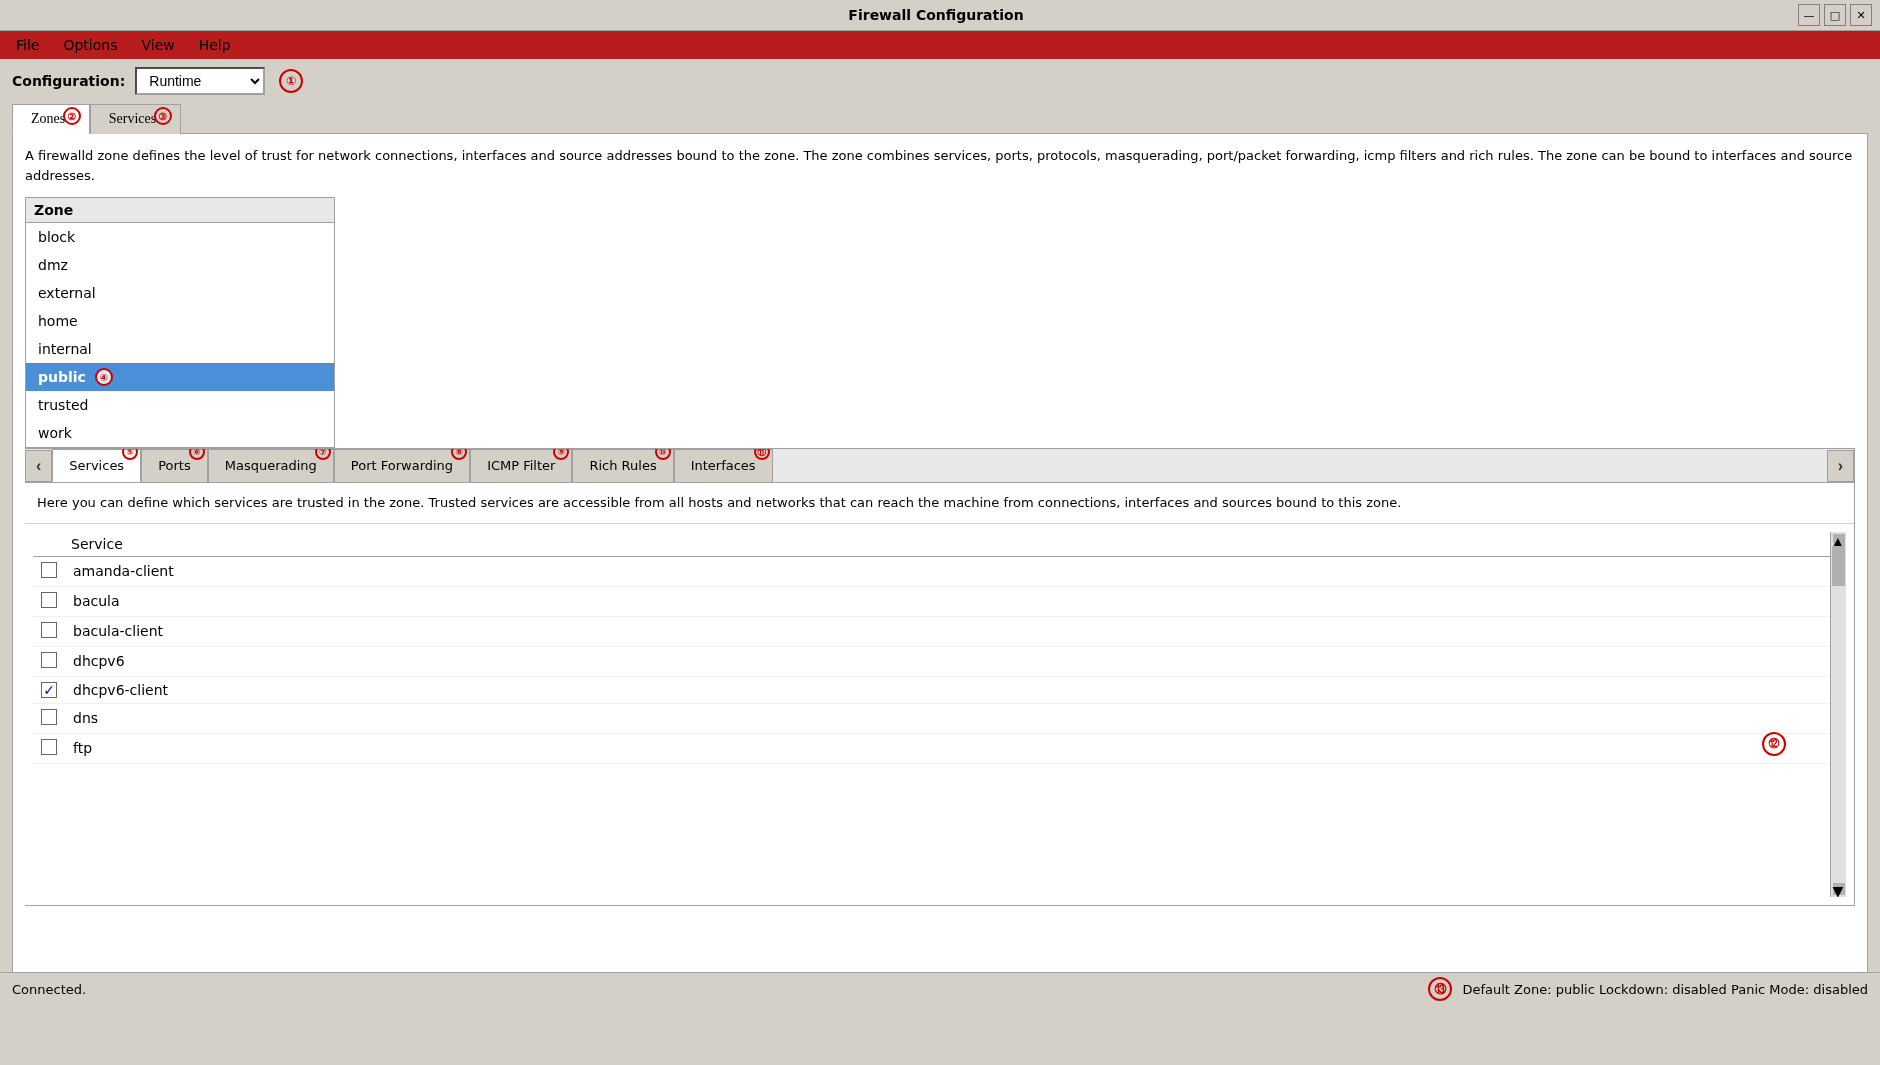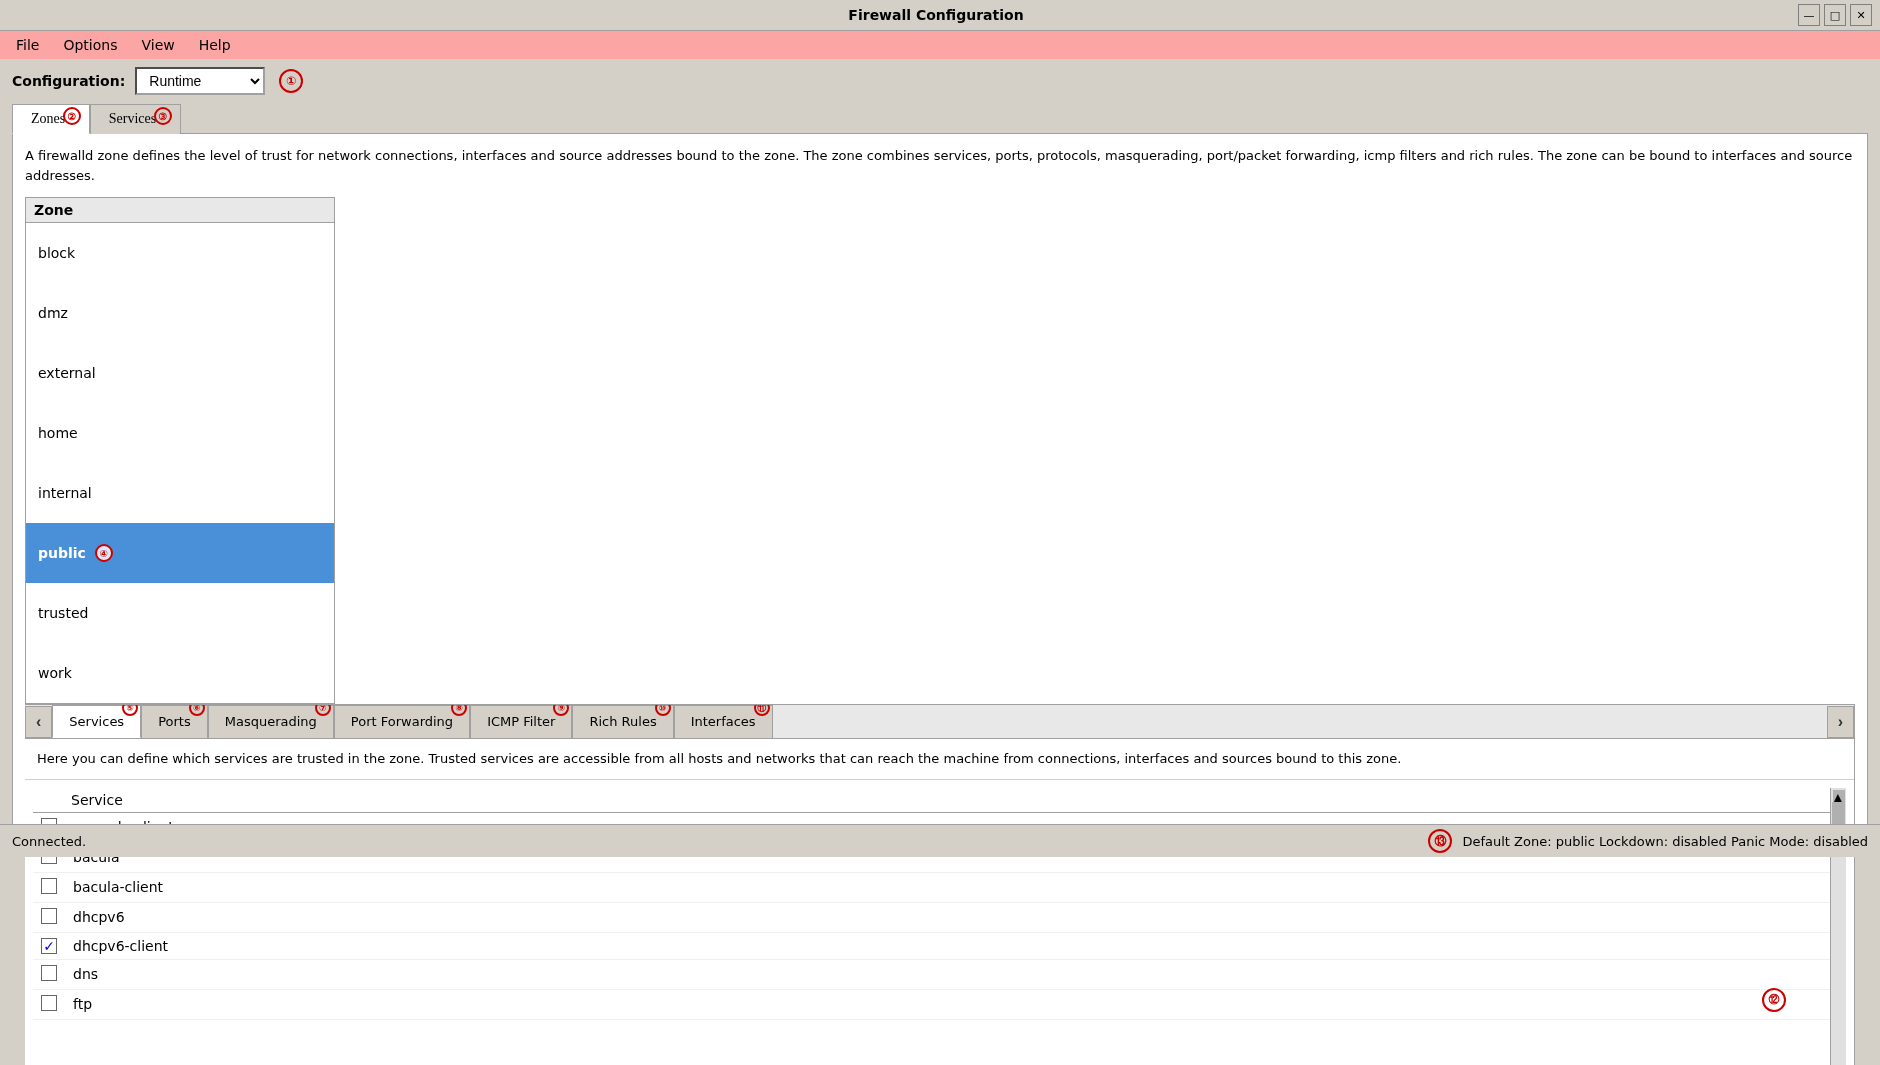--- a/index.html
+++ b/index.html
@@ -42,21 +42,21 @@
       justify-content: center;
       cursor: pointer;
       font-size: 11px;
     }
 
     
     .menubar {
       display: flex;
       gap: 16px;
       padding: 4px 12px;
-      background: #fca5a5;
+      background: #b91c1c;
     }
     .menubar-item {
       cursor: pointer;
       padding: 2px 4px;
     }
 
     
     .config-row {
       display: flex;
       align-items: center;
@@ -145,21 +145,21 @@
     .zone-header {
       padding: 4px 8px;
       font-weight: bold;
       border-bottom: 1px solid #a0a0a0;
       background: #e8e8e8;
     }
     .zone-list {
       list-style: none;
     }
     .zone-list li {
-      padding: 22px 12px;
+      padding: 6px 12px;
       cursor: pointer;
     }
     .zone-list li.selected {
       background: #4a90d9;
       color: white;
       font-weight: bold;
     }
 
     
     .right-panel {
@@ -279,21 +279,21 @@
     .statusbar-left {}
     .statusbar-right {
       display: flex;
       align-items: center;
       gap: 4px;
     }
 
     .page-wrapper {
       display: flex;
       flex-direction: column;
-      height: 857px;
+      height: 1005px;
       position: relative;
     }
 
     .tabs-and-content {
       flex: 1;
       display: flex;
       flex-direction: column;
     }
   </style>
 </head>

